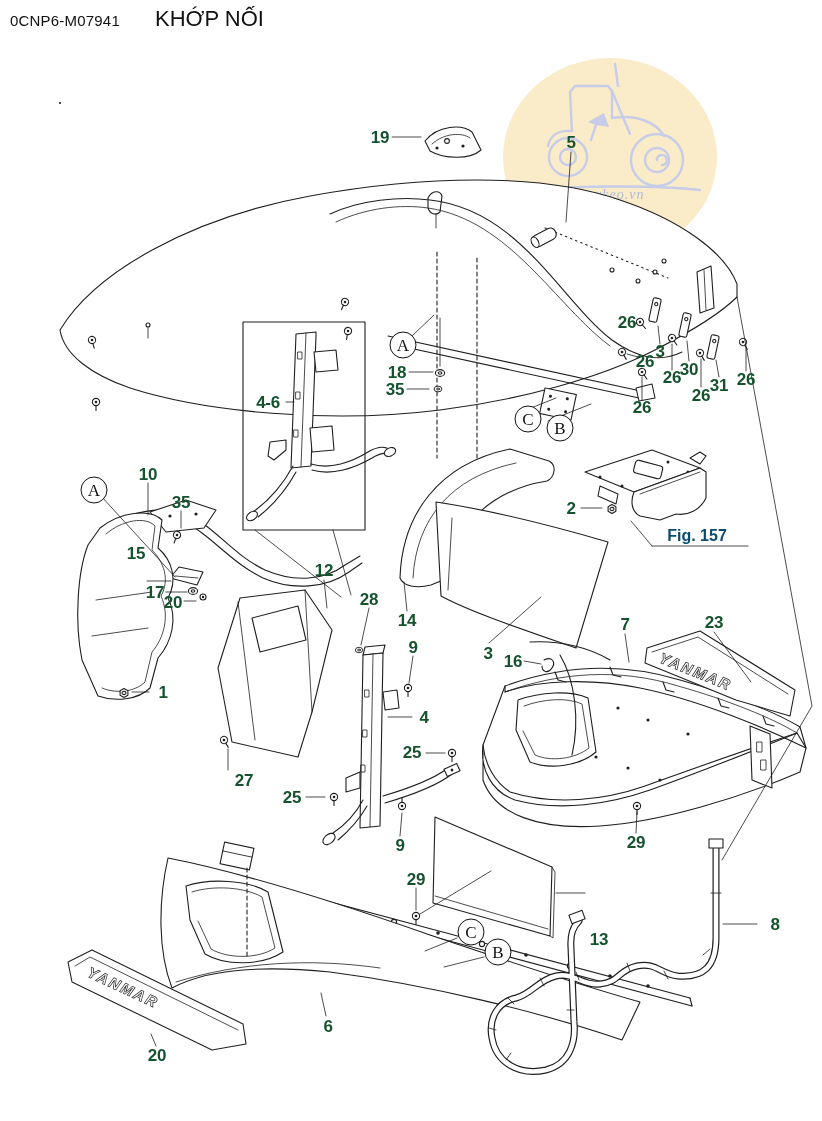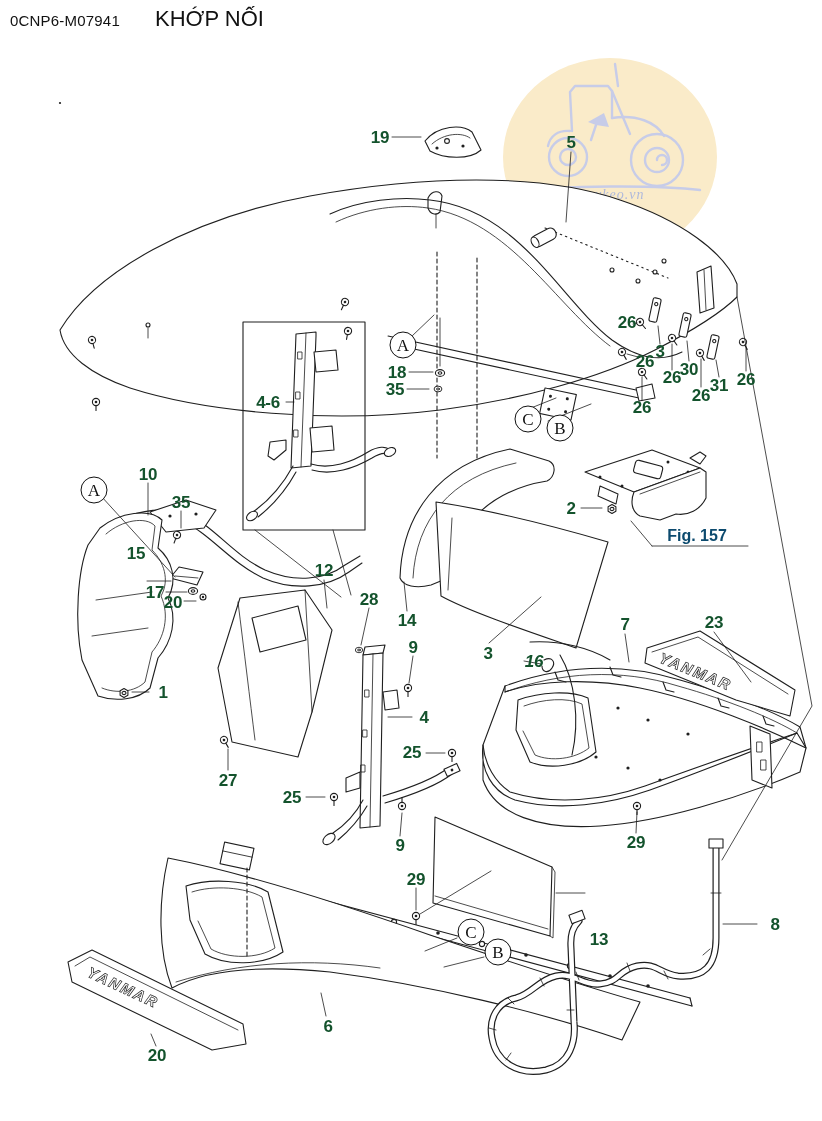--- a/index.html
+++ b/index.html
@@ -416,27 +416,27 @@
       <span class="callout" style="left: 148px; top: 474px; text-align: center;">10</span>
       <span class="callout" style="left: 181px; top: 502px;">35</span>
       <span class="callout" style="left: 136px; top: 553px; text-align: right;">15</span>
       <span class="callout" style="left: 155px; top: 592px;">17</span>
       <span class="callout" style="left: 173px; top: 602px;">20</span>
       <span class="callout" style="left: 324px; top: 570px;">12</span>
       <span class="callout" style="left: 369px; top: 599px;">28</span>
       <span class="callout" style="left: 407px; top: 620px;">14</span>
       <span class="callout" style="left: 413px; top: 647px;">9</span>
       <span class="callout" style="left: 488px; top: 653px;">3</span>
-      <span class="callout" style="left: 534px; top: 661px; font-style: italic;">16</span>
+      <span class="callout" style="left: 513px; top: 661px;">16</span>
       <span class="callout" style="left: 625px; top: 624px;">7</span>
       <span class="callout" style="left: 714px; top: 622px;">23</span>
       <span class="callout" style="left: 163px; top: 692px;">1</span>
       <span class="callout" style="left: 424px; top: 717px;">4</span>
       <span class="callout" style="left: 412px; top: 752px;">25</span>
-      <span class="callout" style="left: 228px; top: 780px;">27</span>
+      <span class="callout" style="left: 244px; top: 780px;">27</span>
       <span class="callout" style="left: 292px; top: 797px;">25</span>
       <span class="callout" style="left: 400px; top: 845px;">9</span>
       <span class="callout" style="left: 416px; top: 879px;">29</span>
       <span class="callout" style="left: 636px; top: 842px;">29</span>
       <span class="callout" style="left: 599px; top: 893px; margin-top: 46px;">13</span>
       <span class="callout" style="left: 775px; top: 924px;">8</span>
       <span class="callout" style="left: 328px; top: 1026px;">6</span>
       <span class="callout" style="left: 157px; top: 1055px;">20</span>
     </div>
   <div id="refs">

